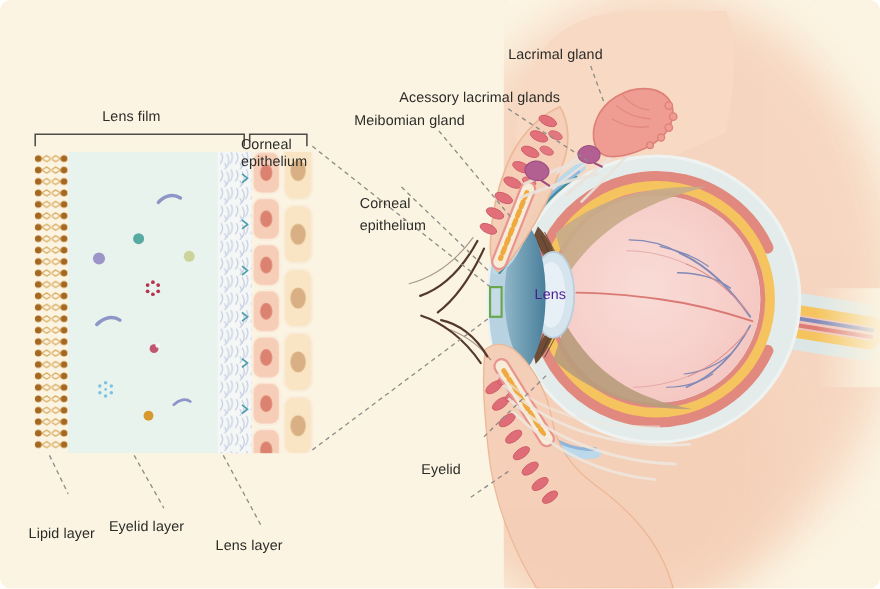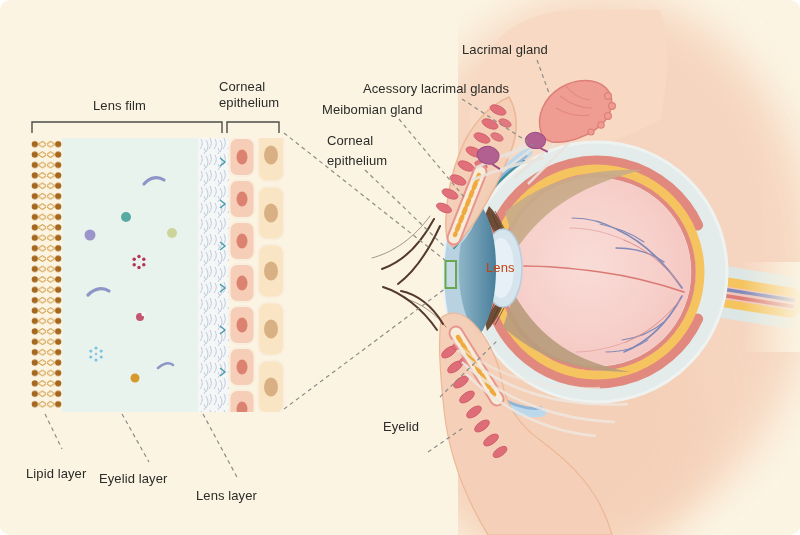--- a/index.html
+++ b/index.html
@@ -6,21 +6,21 @@
   #canvas{
     position:relative;width:800px;height:535px;overflow:hidden;
     background:#fbf4e2;border-radius:10px;
     font-family:"Liberation Sans",sans-serif;
   }
   #art{position:absolute;left:0;top:0;}
   .lbl{
     position:absolute;color:#2b2b28;font-size:13px;line-height:17px;
     white-space:nowrap;letter-spacing:.1px;
   }
-  .wrap{white-space:normal;}
+  .wrap{white-space:normal;margin-top:44px;}
 </style>
 </head>
 <body>
 
 <div id="canvas">
 
 <svg id="art" width="800" height="535" viewBox="0 0 800 535">
   <defs>
     <clipPath id="haloClip">
           <rect x="458" y="0" width="342" height="535"></rect>
@@ -307,19 +307,19 @@
 
   <rect x="445.5" y="261" width="10.5" height="27" fill="rgba(255,255,255,0.2)" stroke="#6aa84f" stroke-width="2"></rect>
 </svg>
 
 <div class="lbl" style="left:93px;top:97px;">Lens film</div>
 <div class="lbl wrap" style="left:219px;top:79px;width:82px;line-height:16px;">Corneal epithelium</div>
 <div class="lbl" style="left:462px;top:41px;">Lacrimal gland</div>
 <div class="lbl" style="left:322px;top:101px;">Meibomian gland</div>
 <div class="lbl" style="left:363px;top:80px;">Acessory lacrimal glands</div>
 <div class="lbl wrap" style="left:327px;top:131px;width:82px;line-height:20px;">Corneal epithelium</div>
-<div class="lbl" style="left:486px;top:259px;color:#c2410c;">Lens</div>
+<div class="lbl" style="left:486px;top:259px;color:#4c1d95;">Lens</div>
 <div class="lbl" style="left:383px;top:418px;">Eyelid</div>
-<div class="lbl" style="left:26px;top:465px;">Lipid layer</div>
+<div class="lbl" style="left:26px;top:476px;">Lipid layer</div>
 <div class="lbl" style="left:99px;top:470px;">Eyelid layer</div>
 <div class="lbl" style="left:196px;top:487px;">Lens layer</div>
 
 </div>
 
 </body></html>

